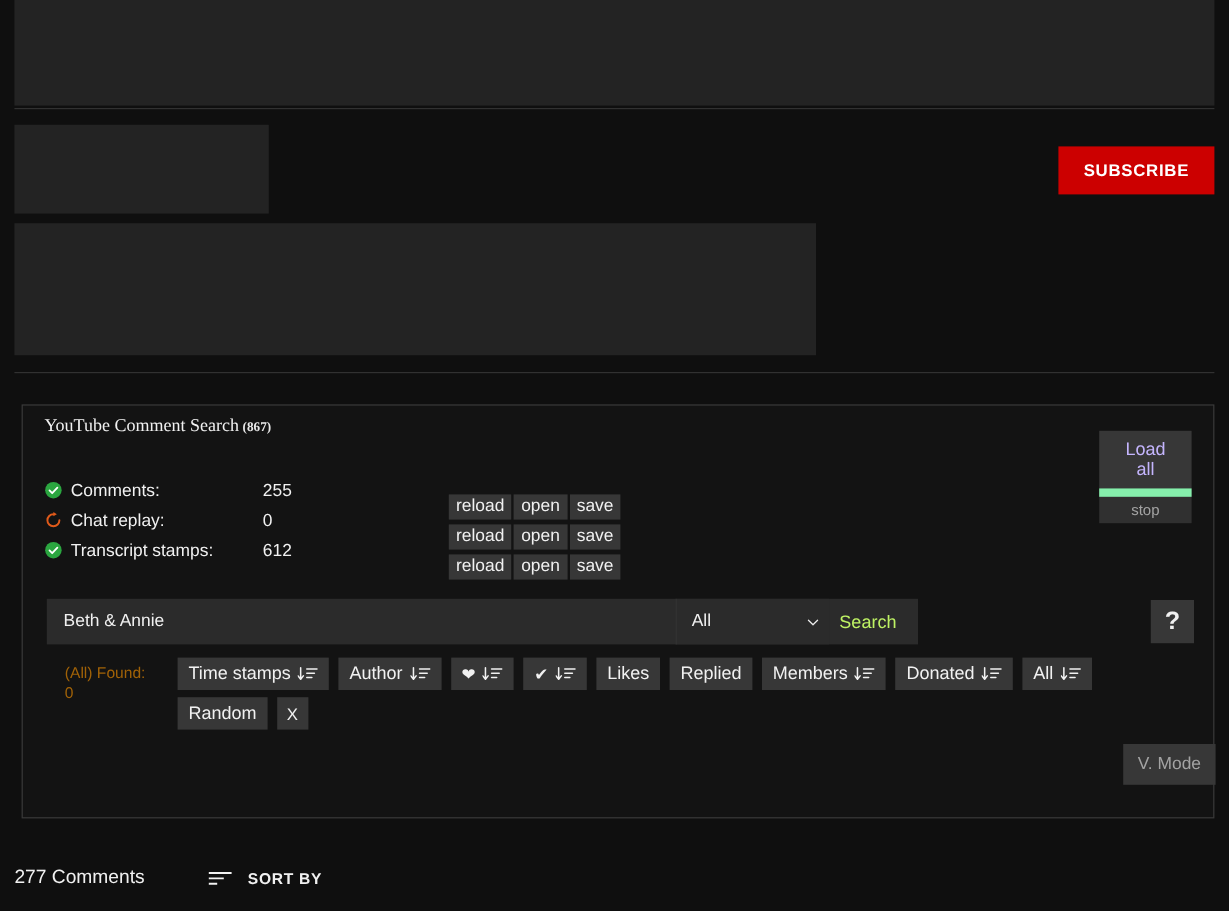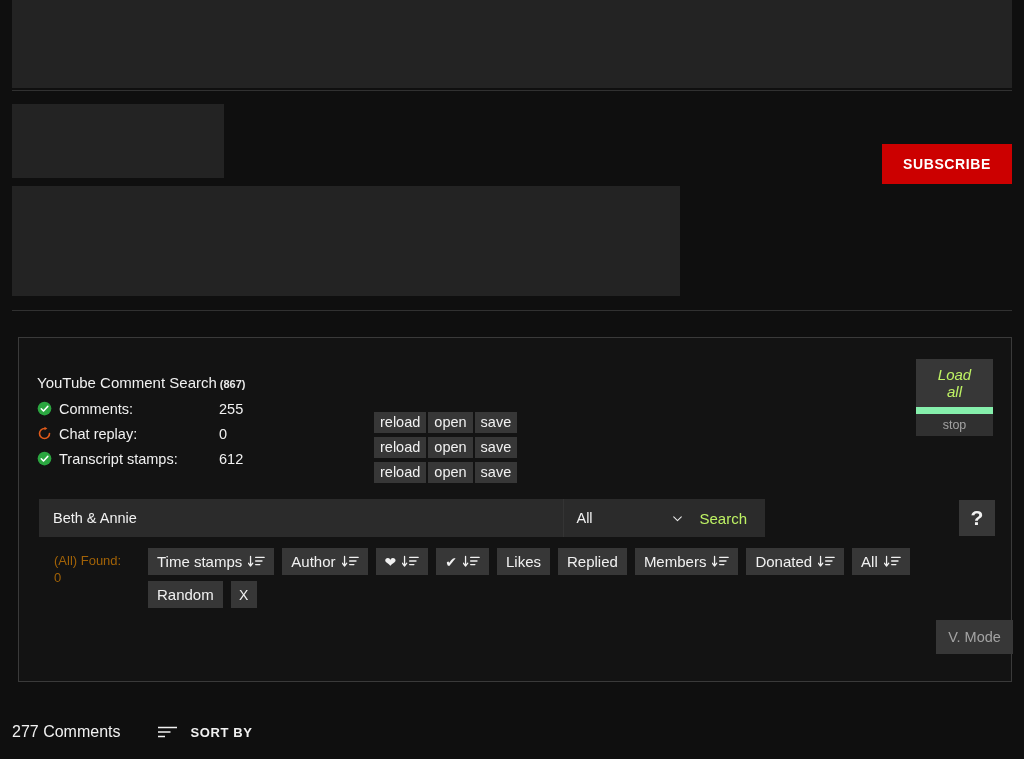--- a/index.html
+++ b/index.html
@@ -46,41 +46,41 @@
     width: 130px;
     height: 40px;
     background: #cc0000;
     color: #ffffff;
     border: none;
     font-family: "Liberation Sans", sans-serif;
     font-size: 14px;
     font-weight: bold;
     letter-spacing: 0.6px;
     cursor: pointer;
-    margin-top: 22px;
   }
 
   
   #ycs-panel {
     position: absolute;
     left: 18px;
     top: 337px;
     width: 994px;
     height: 345px;
     border: 1px solid #3a3a3a;
     background: #131313;
   }
 
   #ycs-title {
     position: absolute;
     left: 18px;
-    top: 36px;
+    top: 9px;
     color: #f1f1f1;
     font-size: 15px;
     white-space: nowrap;
+    font-family: Liberation Serif, serif;
   }
   #ycs-title .count {
     font-size: 11px;
     font-weight: bold;
     color: #e8e8e8;
     margin-left: 3px;
   }
 
   
   #status-rows {
@@ -133,27 +133,26 @@
   #load-stack {
     position: absolute;
     right: 18px;
     top: 21px;
     display: flex;
     flex-direction: column;
     width: 77px;
   }
   #load-all-btn {
     background: #373737;
-    color: #bef264;
+    color: #c4b5fd;
     border: none;
     font-family: "Liberation Sans", sans-serif;
     font-size: 15px;
     padding: 7px 20px;
     cursor: pointer;
-    font-style: italic;
   }
   #stop-btn {
     background: #303030;
     color: #a3a3a3;
     border: none;
     border-top: 7px solid #86efac;
     font-family: "Liberation Sans", sans-serif;
     font-size: 12.5px;
     padding: 4px 4px;
     cursor: pointer;
@@ -295,21 +294,21 @@
   #comments-header {
     position: absolute;
     left: 12px;
     top: 723px;
     display: flex;
     align-items: center;
   }
   #comments-count {
     color: #f1f1f1;
     font-size: 16px;
-    margin-right: 36px;
+    margin-right: 52px;
     white-space: nowrap;
   }
   #sort-by-wrap {
     display: flex;
     align-items: flex-end;
     cursor: pointer;
   }
   #sort-by-label {
     color: #f1f1f1;
     font-size: 13px;

